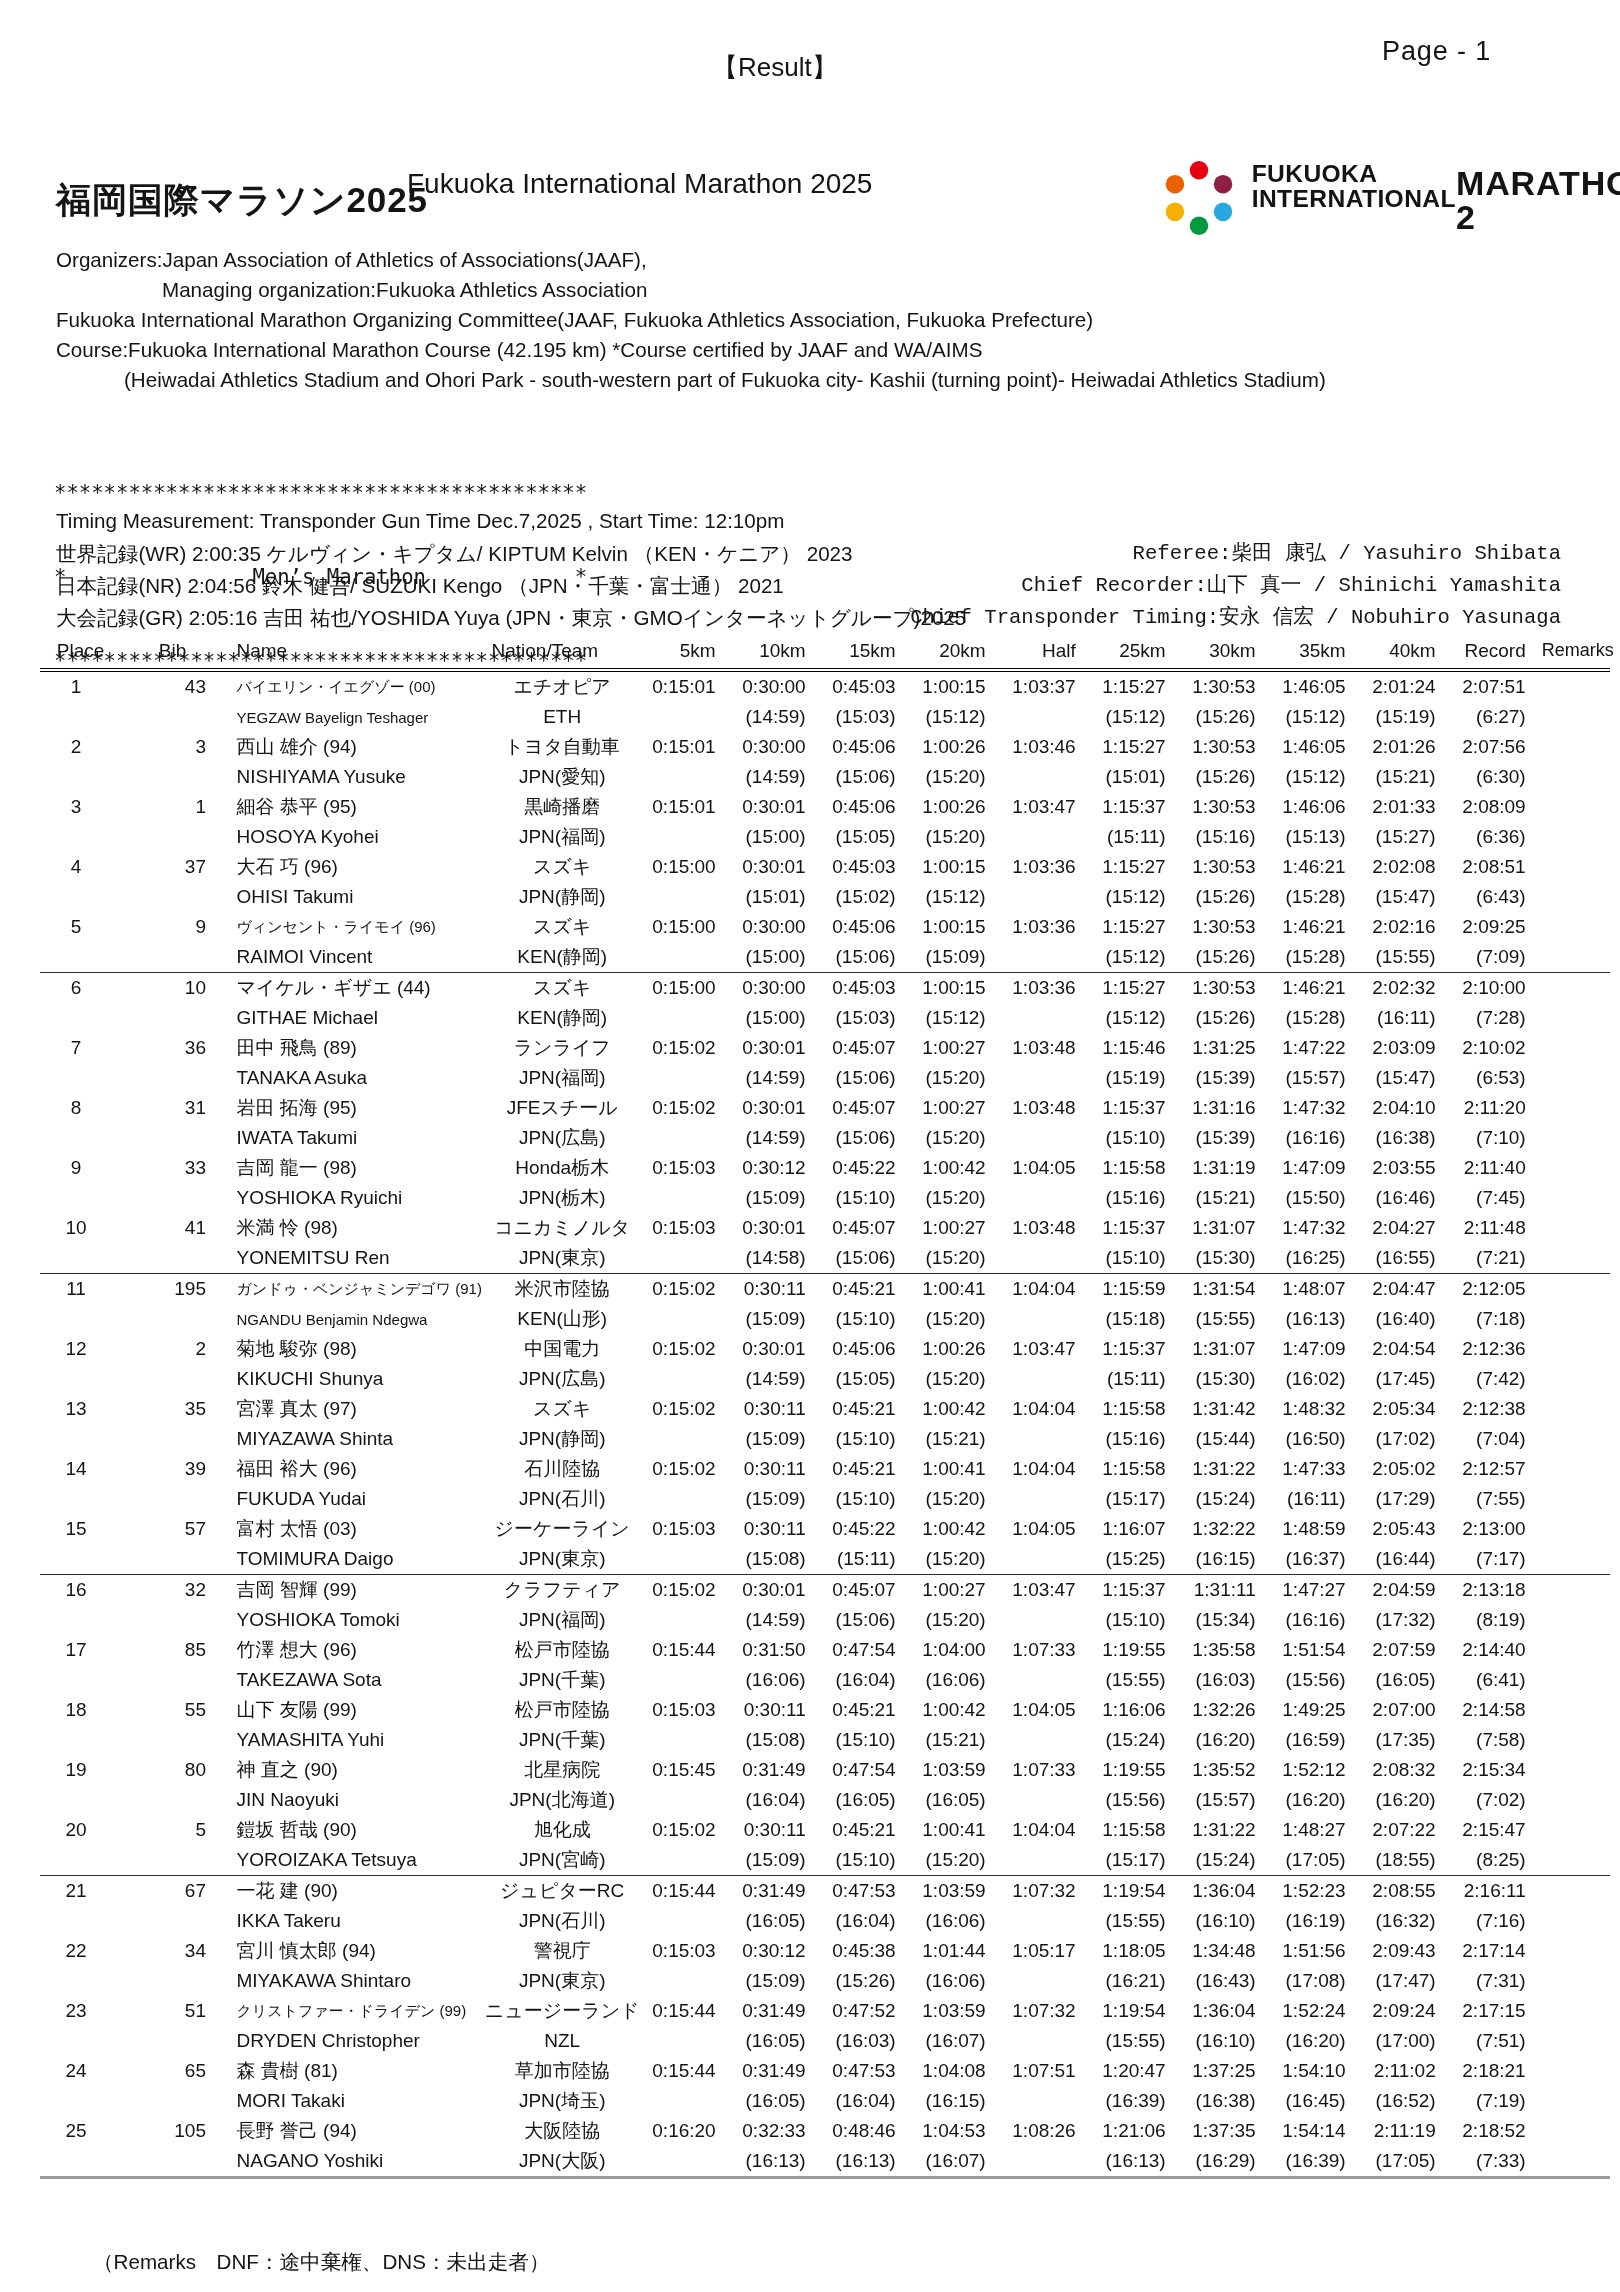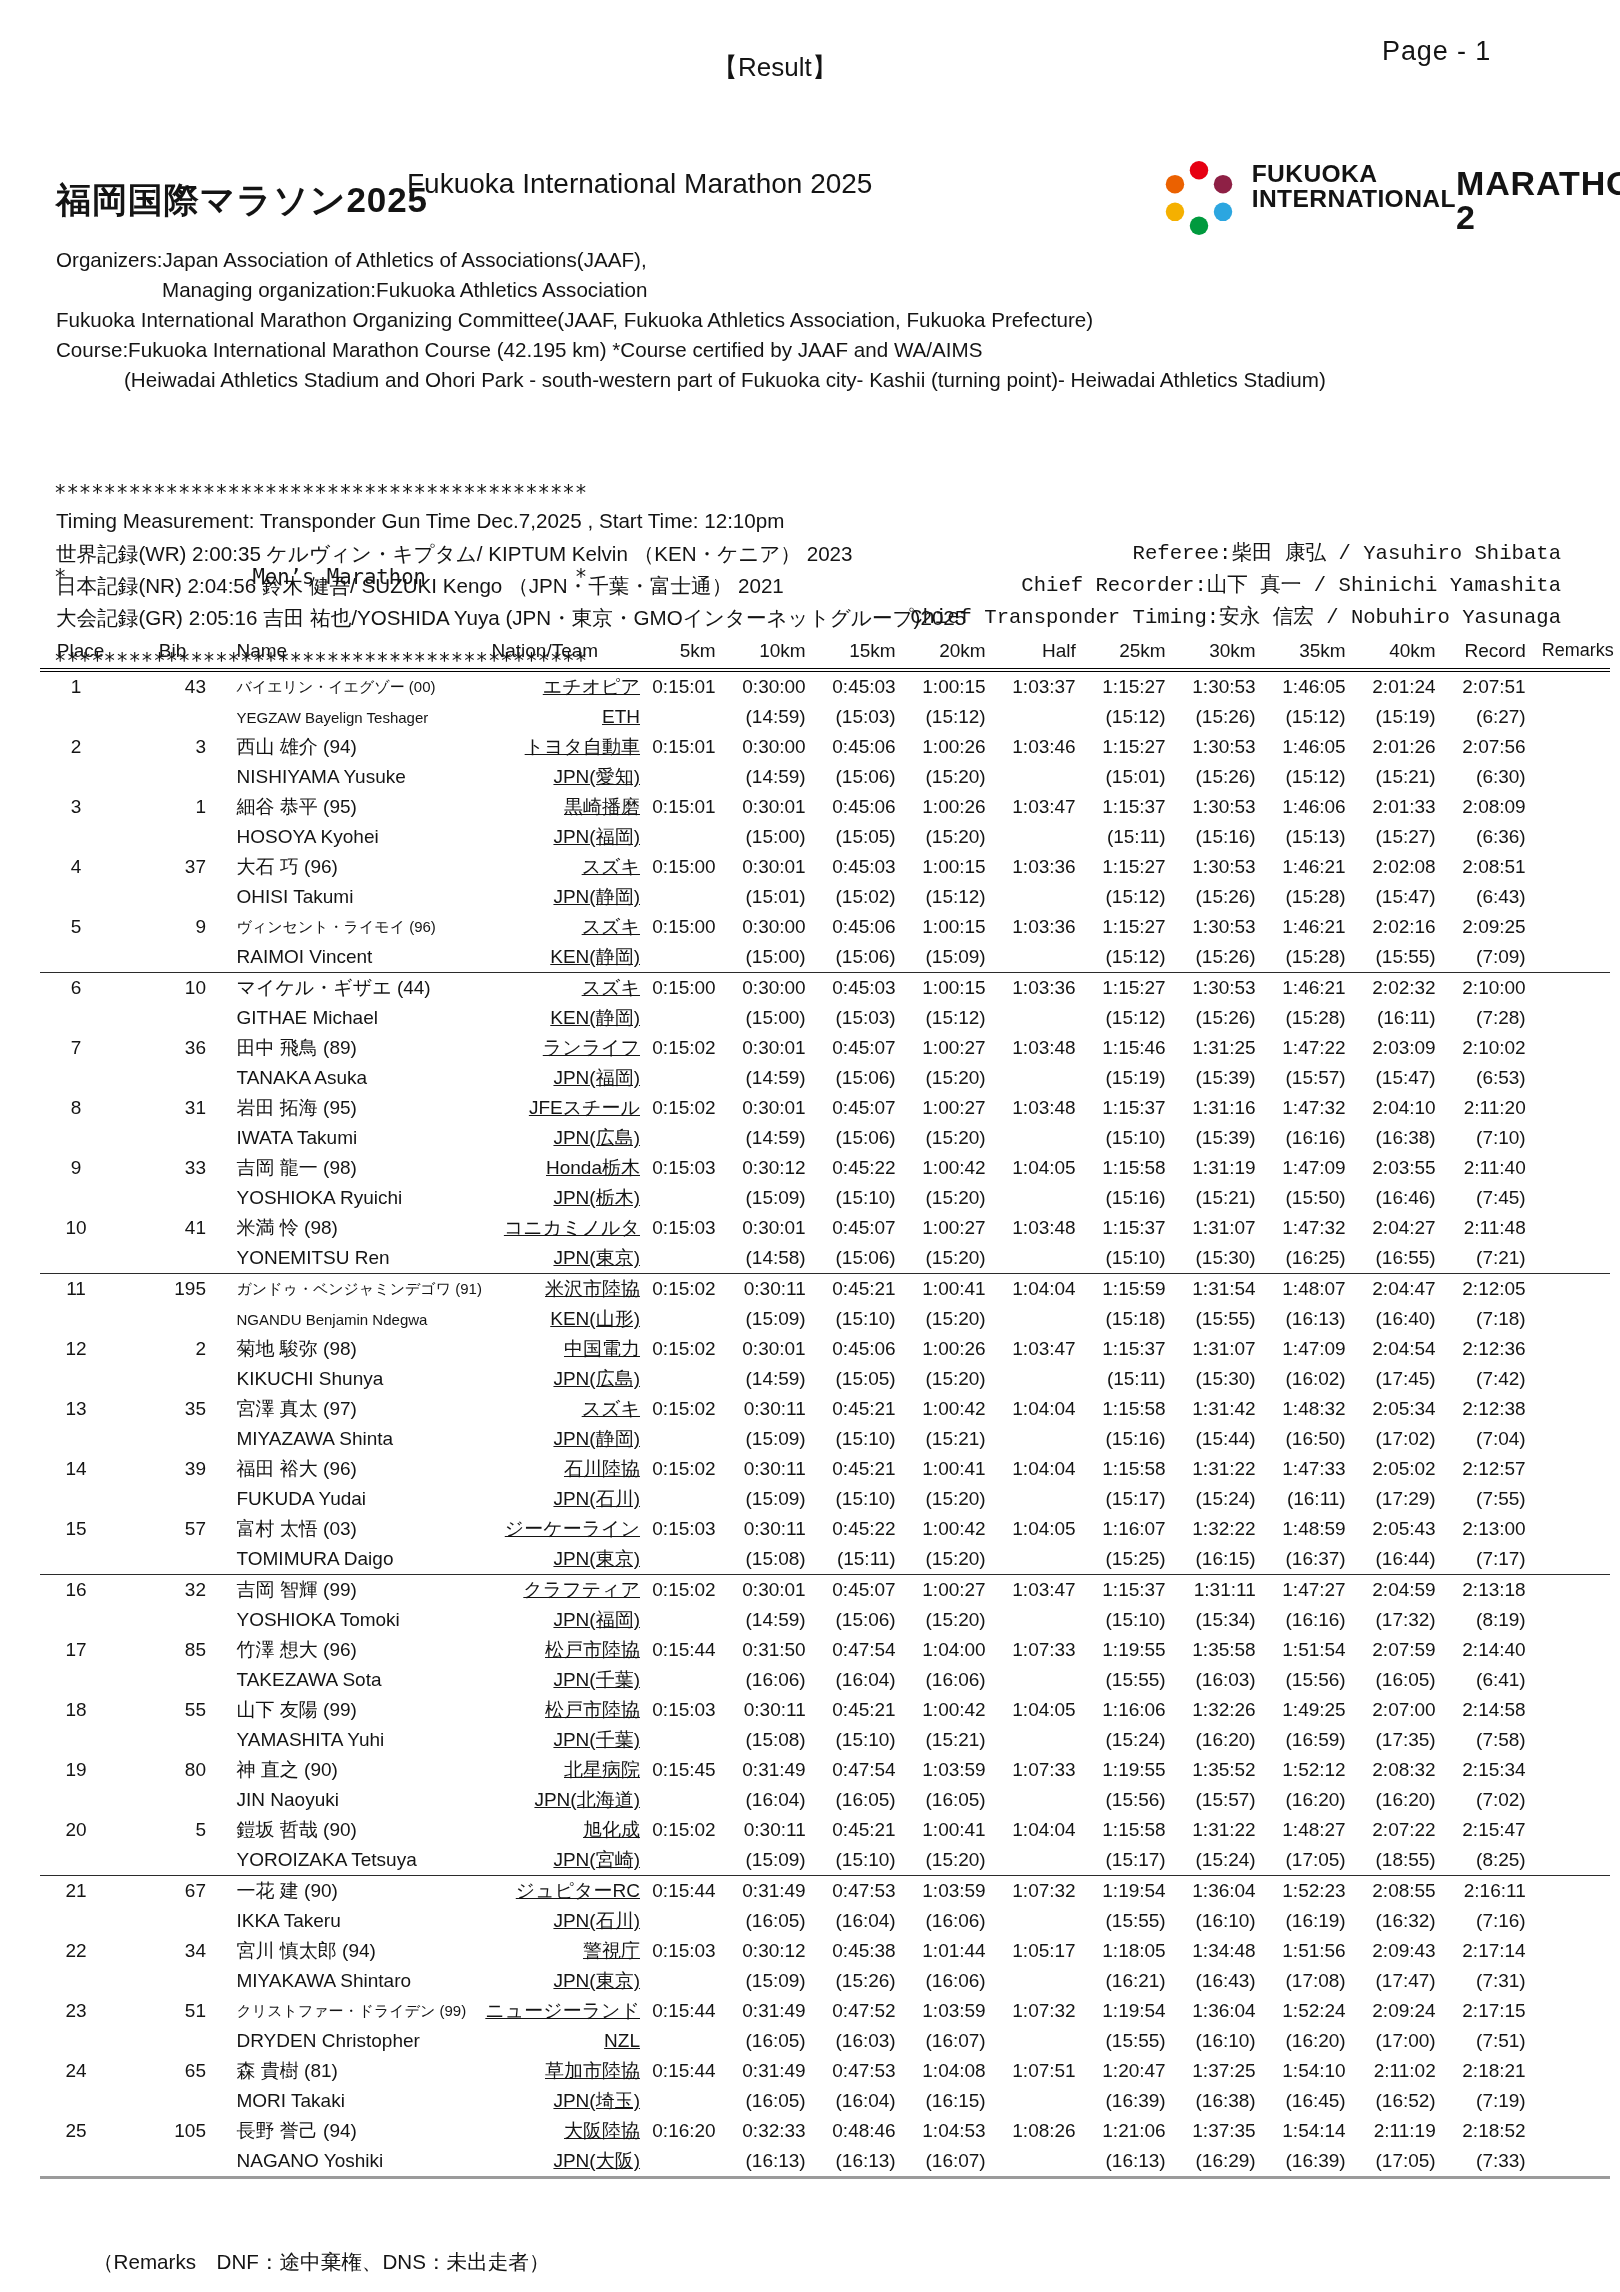--- a/index.html
+++ b/index.html
@@ -37,21 +37,21 @@
   th{font-weight:400;padding:1.8px 0 6.3px 0;border-bottom:4.5px double #000;font-size:19px;}
   .h-left{text-align:left;padding-left:12.5px;}
   .h-num{text-align:right;padding-right:14.3px;}
   .h-center{text-align:center;}
   .h-remarks{text-align:left;font-size:18px;padding-left:1.8px;}
   td{height:30px;padding:0;white-space:nowrap;overflow:visible;}
   .num{text-align:right;padding-right:14.3px;}
   .c-place{text-align:center;padding-right:9px;}
   .c-bib{text-align:right;padding-right:18px;}
   .c-name{text-align:left;padding-left:12.5px;}
-  .c-team{text-align:right;padding-left:5.4px;text-decoration:underline;}
+  .c-team{text-align:center;padding-left:5.4px;}
   .small-name{font-size:15px;}
   tr.group-end td{border-bottom:1.8px solid #2b2b2b;}
   tr.table-end td{border-bottom:3.1px solid #9b9b9b;}
 
   .footer-note{position:absolute;top:2248px;left:93px;font-size:20.6px;}
 </style>
 </head>
 <body>
 
 <div class="page">

